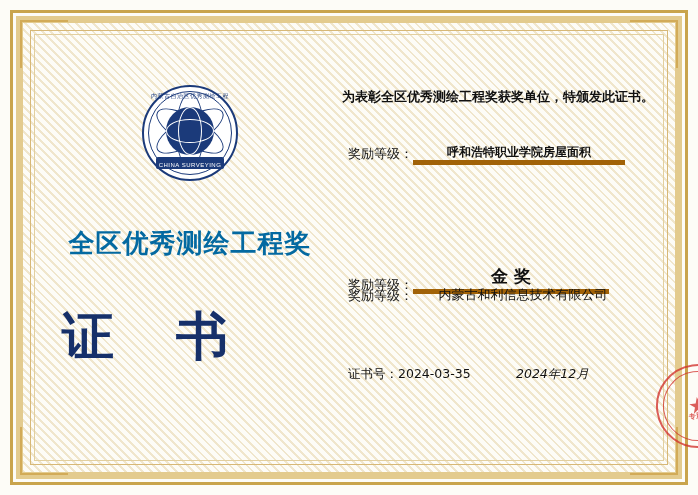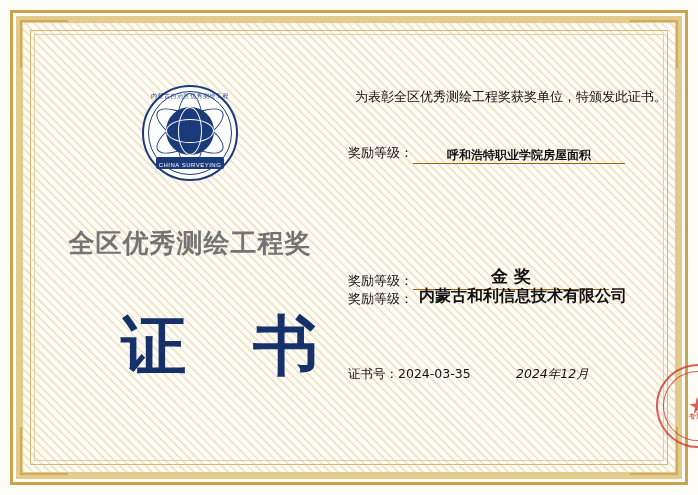--- a/index.html
+++ b/index.html
@@ -186,72 +186,72 @@
 
   .award-title {
     position: absolute;
     left: 0;
     top: 186px;
     width: 300px;
     text-align: center;
     font-family: "DejaVu Sans", "Liberation Sans", sans-serif;
     font-size: 26px;
     font-weight: bold;
-    color: #737373;
+    color: #0369a1;
     letter-spacing: 1px;
     white-space: nowrap;
   }
 
   .cert-word {
     position: absolute;
     left: 0;
     top: 262px;
     width: 300px;
-    text-align: right;
+    text-align: left;
     font-family: "DejaVu Sans", "Liberation Sans", sans-serif;
-    font-size: 65px;
+    font-size: 52px;
     font-weight: bold;
     color: #16306a;
     letter-spacing: 22px;
     text-indent: 22px;
   }
 
   
   .right-panel {
     position: absolute;
     left: 300px;
     top: 0;
     right: 0;
     height: 100%;
     font-family: "DejaVu Sans", "Liberation Sans", sans-serif;
     color: #111111;
   }
 
   .intro {
     position: absolute;
-    left: 15px;
+    left: 2px;
     top: 48px;
     font-size: 13px;
-    font-weight: normal;
+    font-weight: bold;
     white-space: nowrap;
   }
 
   .field {
     position: absolute;
     left: 8px;
     width: 300px;
     font-size: 13px;
   }
   .field .label {
     display: inline-block;
     white-space: nowrap;
   }
   .field .value-line {
     display: inline-block;
-    border-bottom: 1px solid #a16207;
+    border-bottom: 5px solid #a16207;
     text-align: center;
     vertical-align: bottom;
     padding-bottom: 1px;
   }
   .field.project { top: 104px; }
   .field.project .value-line {
     width: 212px;
     line-height: 16px;
   }
   .field.project .value-line .v1,
@@ -274,22 +274,22 @@
     width: 196px;
     font-size: 17px;
     font-weight: bold;
     letter-spacing: 6px;
     text-indent: 6px;
   }
 
   .field.unit { top: 246px; }
   .field.unit .value-line {
     width: 220px;
-    font-size: 16px;
-    font-weight: bold;
+    font-size: 13px;
+    font-weight: normal;
     border-bottom: none;
   }
 
   .footer-row {
     position: absolute;
     left: 8px;
     top: 326px;
     width: 330px;
     font-size: 12.5px;
   }

